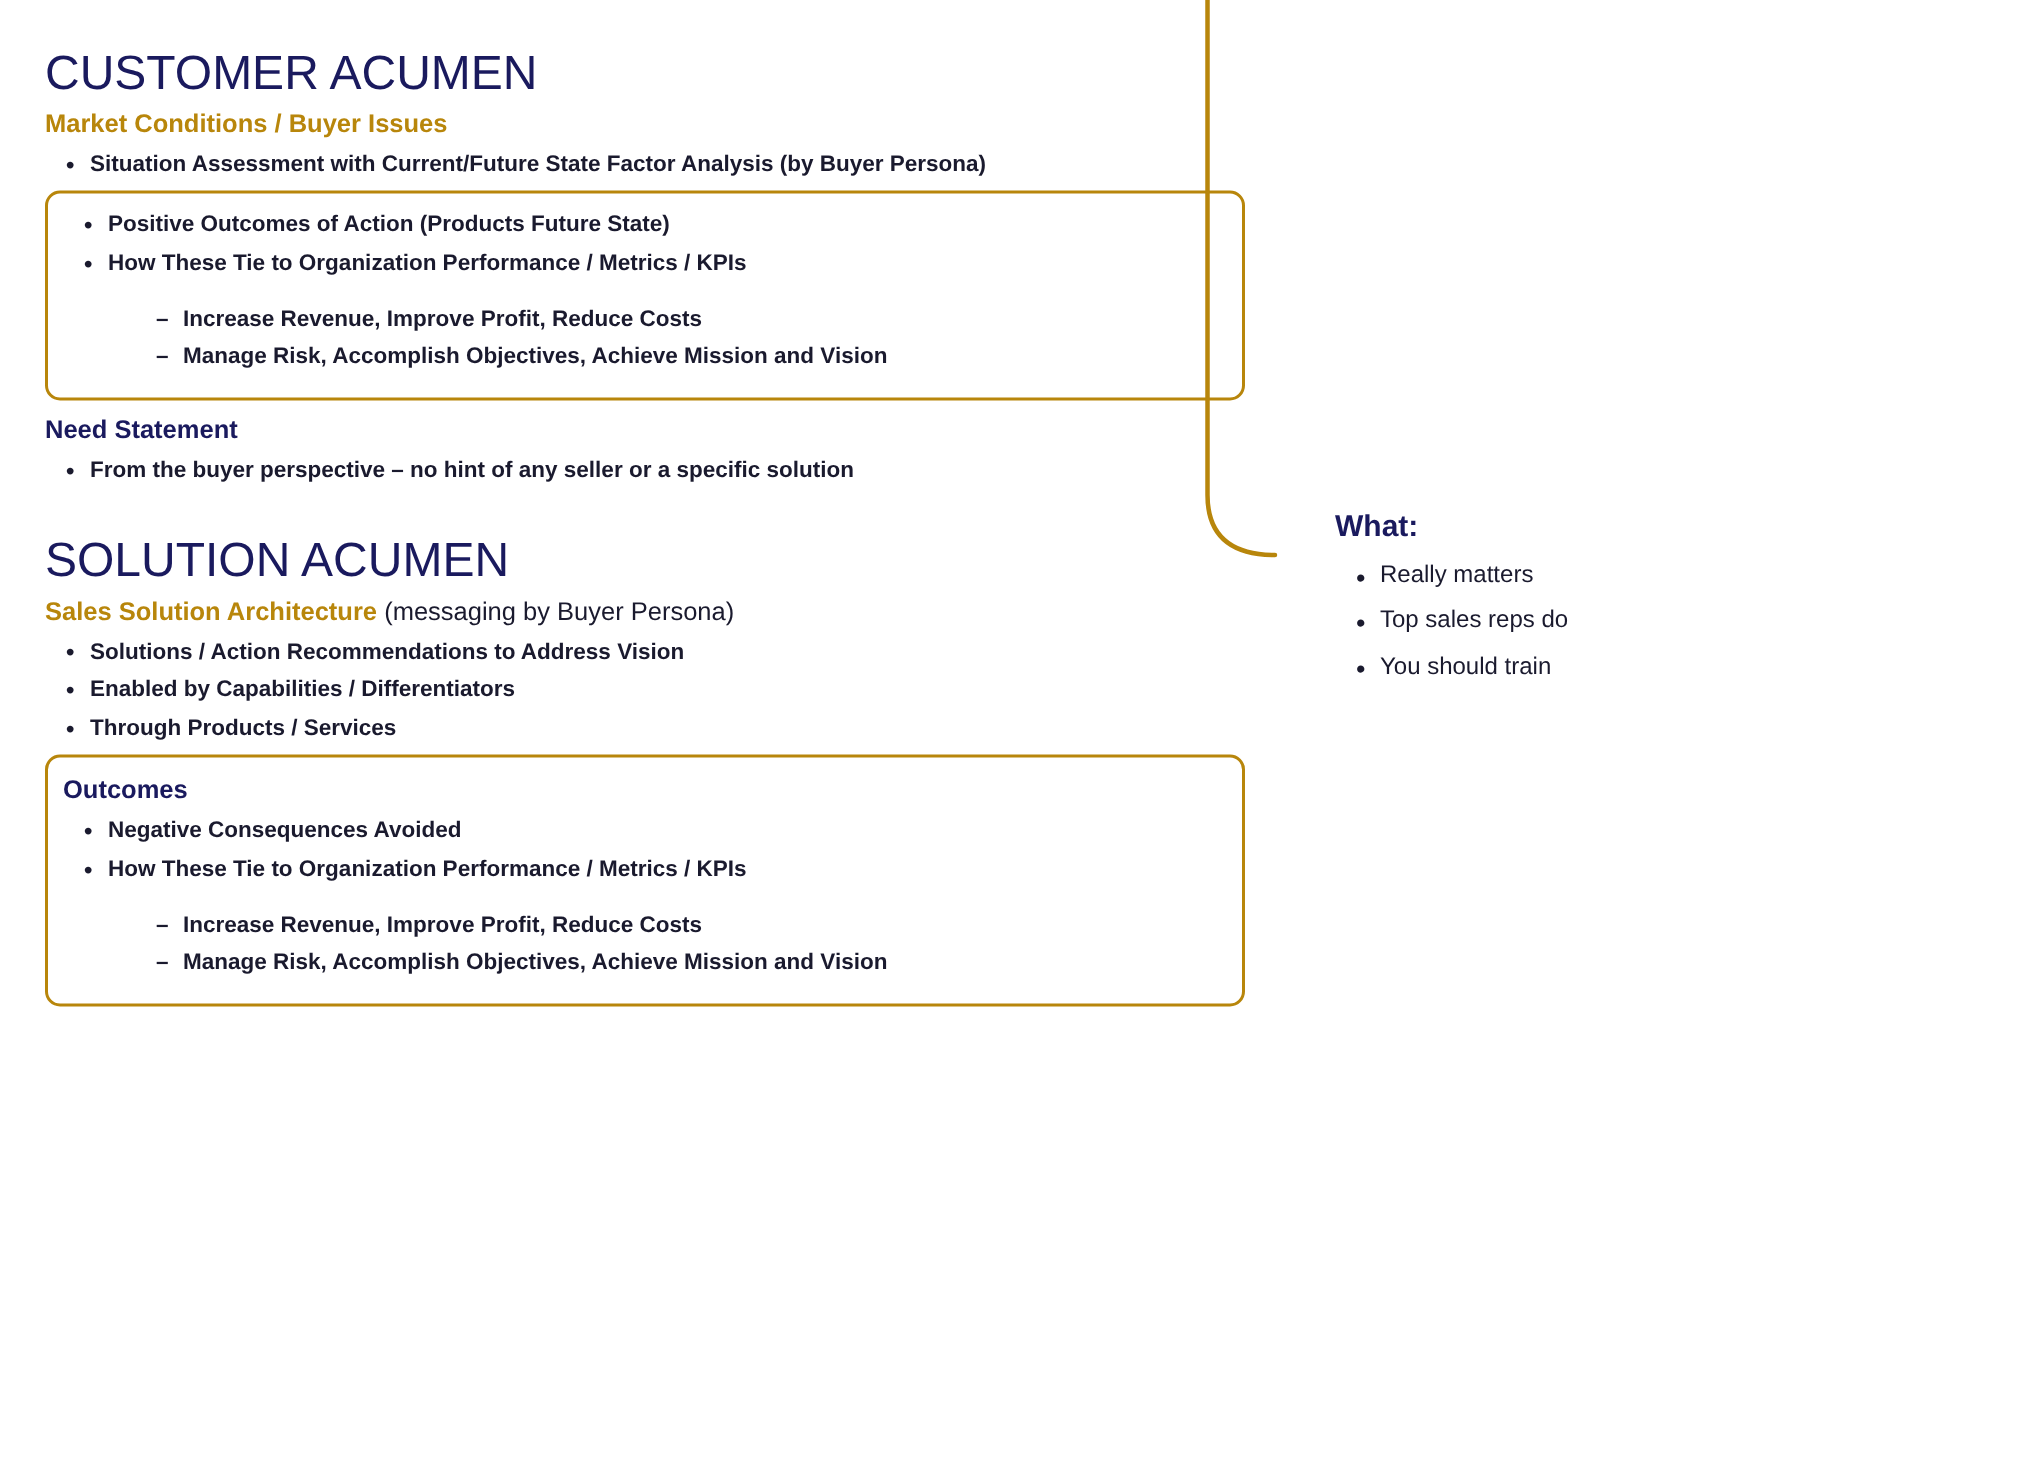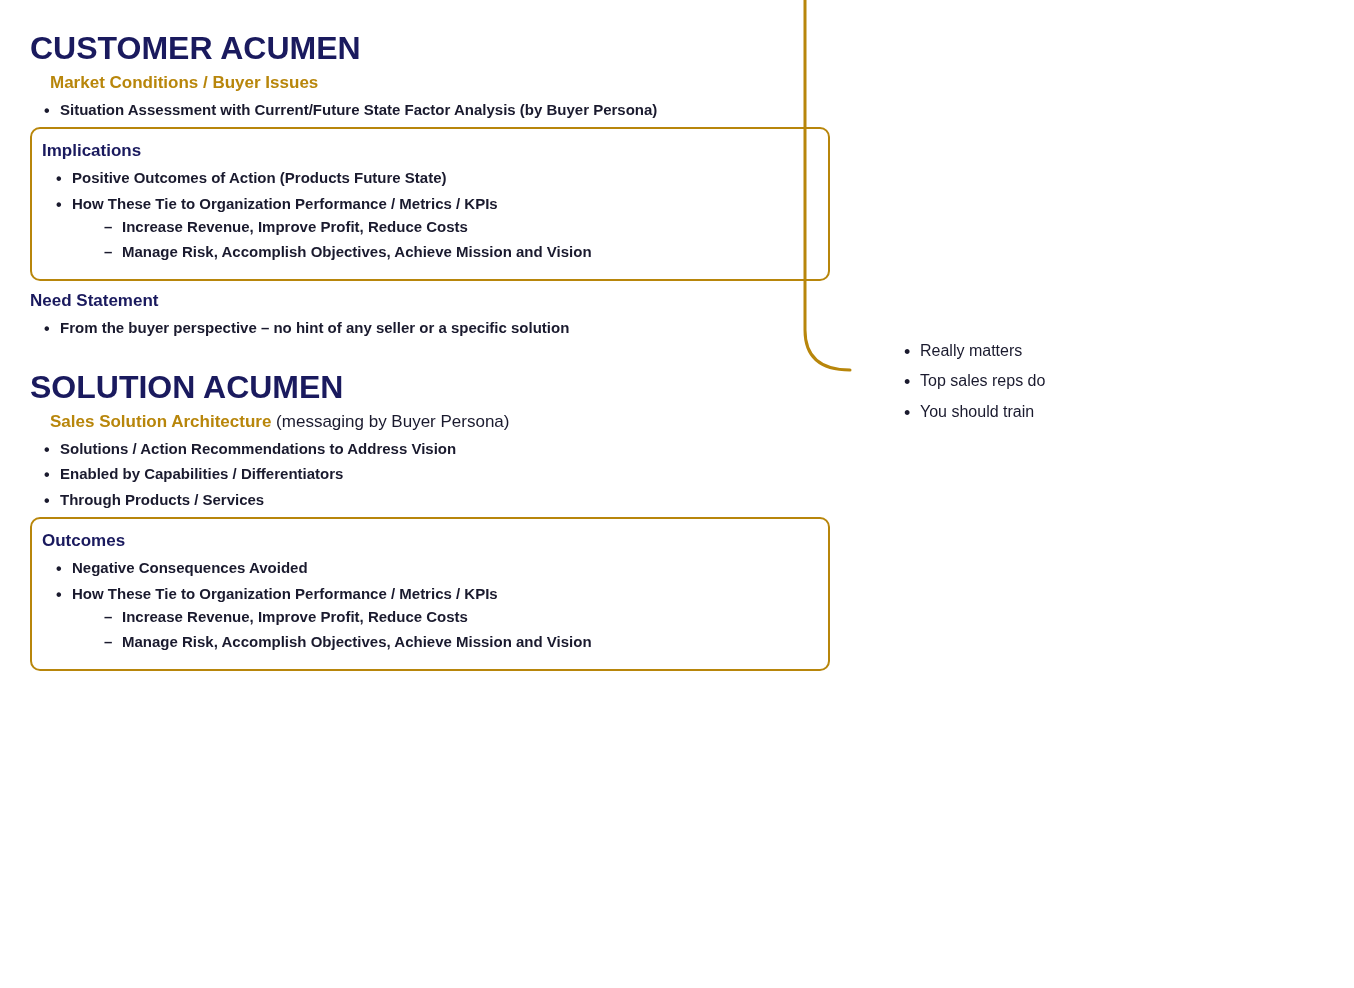--- a/index.html
+++ b/index.html
@@ -28,32 +28,31 @@
     .right-column {
       flex: 1;
       padding-left: 40px;
       padding-top: 320px;
       position: relative;
     }
 
     
     .section-main-title {
       font-size: 32px;
-      font-weight: 700;
+      font-weight: 400;
       color: #1a1a5e;
       margin-bottom: 6px;
       margin-top: 10px;
     }
 
     .section-subtitle {
       font-size: 17px;
       font-weight: 700;
       color: #b8860b;
       margin-bottom: 6px;
-      margin-left: 20px;
     }
 
     .section-heading {
       font-size: 17px;
       font-weight: 700;
       color: #1a1a5e;
       margin-top: 10px;
       margin-bottom: 6px;
     }
 
@@ -77,21 +76,21 @@
       content: "•";
       position: absolute;
       left: 4px;
       top: 0;
       font-size: 16px;
     }
 
     ul.sub-list {
       list-style: none;
       padding-left: 30px;
-      margin-top: 2px;
+      margin-top: 16px;
     }
 
     ul.sub-list > li {
       position: relative;
       padding-left: 20px;
       margin-bottom: 3px;
       line-height: 1.45;
     }
 
     ul.sub-list > li::before {
@@ -161,21 +160,20 @@
 
     <h1 class="section-main-title">CUSTOMER ACUMEN</h1>
 
     <div class="section-subtitle">Market Conditions / Buyer Issues</div>
 
     <ul class="main-list">
       <li>Situation Assessment with Current/Future State Factor Analysis (by Buyer Persona)</li>
     </ul>
 
     <div class="bordered-box">
-      <div class="section-heading">Implications</div>
       <ul class="main-list">
         <li>Positive Outcomes of Action (Products Future State)</li>
         <li>
           <span>How These Tie to Organization Performance / Metrics / KPIs</span>
           <ul class="sub-list">
             <li>Increase Revenue, Improve Profit, Reduce Costs</li>
             <li>Manage Risk, Accomplish Objectives, Achieve Mission and Vision</li>
           </ul>
         </li>
       </ul>
@@ -215,20 +213,21 @@
     </div>
 
   </div>
 
   <div class="right-column" style="position:relative;">
 
     <svg style="position:absolute; left:-55px; top:-490px; width:70px; height:860px;" viewBox="0 0 70 860" fill="none" xmlns="http://www.w3.org/2000/svg">
       <path d="M 55 20 Q 10 20 10 60 L 10 400 Q 10 430 55 430 Q 10 430 10 460 L 10 800 Q 10 840 55 840" stroke="#b8860b" stroke-width="3" fill="none" stroke-linecap="round"></path>
     </svg>
 
+    <div class="right-panel-title">What:</div>
     <ul class="right-list">
       <li>Really matters</li>
       <li>Top sales reps do</li>
       <li>You should train</li>
     </ul>
 
   </div>
 </div>
 
 </body></html>

